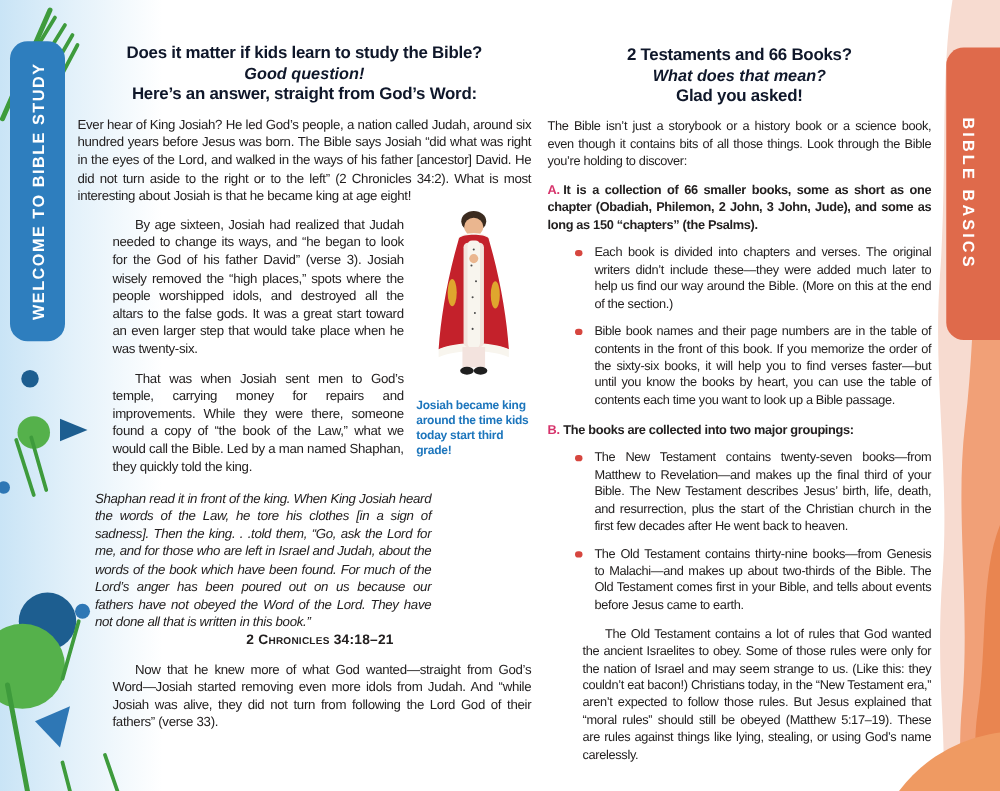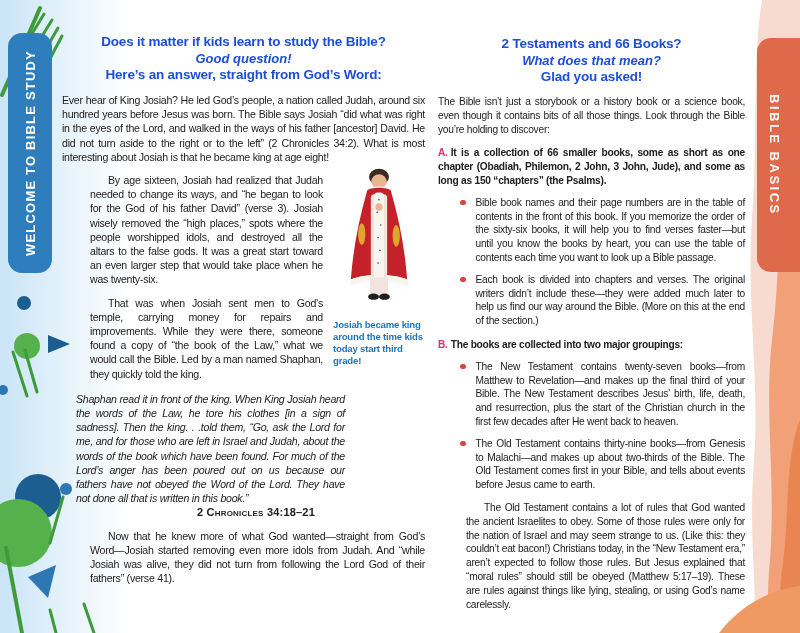--- a/index.html
+++ b/index.html
@@ -36,21 +36,21 @@
   .tab-right .tab-text {
     writing-mode:vertical-rl;
     color:#ffffff; font-weight:bold; font-size:13px; letter-spacing:2.5px;
     white-space:nowrap;
   }
   
   .page-col { position:absolute; }
   .page-left  { left:62px;  top:34px; width:363px; }
   .page-right { left:438px; top:36px; width:307px; }
 
-  .heading { text-align:center; color:#1d4ed8; font-weight:bold; line-height:1.25; }
+  .heading { text-align:center; color:#0f172a; font-weight:bold; line-height:1.25; }
   .heading .h-line1, .heading .h-line3 { font-size:13.5px; letter-spacing:-0.2px; display:block; }
   .heading .h-line2 { font-size:13px; font-style:italic; display:block; }
 
   .body-text { font-size:10.6px; line-height:14.2px; letter-spacing:-0.25px; text-align:justify; }
   .page-right .body-text { font-size:10.2px; line-height:13.8px; }
 
   .para { margin-top:9px; }
   .para.first { }
   .para.indent { text-indent:18px;margin-left:28px; }
 
@@ -176,46 +176,46 @@
       </figure>
 
       <p class="para indent">By age sixteen, Josiah had realized that Judah needed to change its ways, and “he began to look for the God of his father David” (verse 3). Josiah wisely removed the “high places,” spots where the people worshipped idols, and destroyed all the altars to the false gods. It was a great start toward an even larger step that would take place when he was twenty-six.</p>
       <p class="para indent">That was when Josiah sent men to God’s temple, carrying money for repairs and improvements. While they were there, someone found a copy of “the book of the Law,” what we would call the Bible. Led by a man named Shaphan, they quickly told the king.</p>
 
       <div class="quote">
         <span>Shaphan read it in front of the king. When King Josiah heard the words of the Law, he tore his clothes [in a sign of sadness]. Then the king. . .told them, “Go, ask the Lord for me, and for those who are left in Israel and Judah, about the words of the book which have been found. For much of the Lord’s anger has been poured out on us because our fathers have not obeyed the Word of the Lord. They have not done all that is written in this book.”</span>
         <div class="quote-attr">2 Chronicles 34:18–21</div>
       </div>
 
-      <p class="para indent">Now that he knew more of what God wanted—straight from God’s Word—Josiah started removing even more idols from Judah. And “while Josiah was alive, they did not turn from following the Lord God of their fathers” (verse 41).</p>
+      <p class="para indent">Now that he knew more of what God wanted—straight from God’s Word—Josiah started removing even more idols from Judah. And “while Josiah was alive, they did not turn from following the Lord God of their fathers” (verse 33).</p>
     </div>
   </div>
 
   <div class="page-col page-right">
     <div class="heading">
       <span class="h-line1">2 Testaments and 66 Books?</span>
       <span class="h-line2">What does that mean?</span>
       <span class="h-line3">Glad you asked!</span>
     </div>
 
     <div class="body-text">
       <p class="para first">The Bible isn’t just a storybook or a history book or a science book, even though it contains bits of all those things. Look through the Bible you’re holding to discover:</p>
 
       <p class="ab-item">
         <span class="ab-label">A.</span><span>It is a collection of 66 smaller books, some as short as one chapter (Obadiah, Philemon, 2 John, 3 John, Jude), and some as long as 150 “chapters” (the Psalms).</span>
       </p>
 
       <div class="bullet-list">
         <div class="bullet-item">
           <span class="bullet-dot"></span>
+          <span class="bullet-text">Each book is divided into chapters and verses. The original writers didn’t include these—they were added much later to help us find our way around the Bible. (More on this at the end of the section.)</span>
+        </div>
+        <div class="bullet-item">
+          <span class="bullet-dot"></span>
           <span class="bullet-text">Bible book names and their page numbers are in the table of contents in the front of this book. If you memorize the order of the sixty-six books, it will help you to find verses faster—but until you know the books by heart, you can use the table of contents each time you want to look up a Bible passage.</span>
-        </div>
-        <div class="bullet-item">
-          <span class="bullet-dot"></span>
-          <span class="bullet-text">Each book is divided into chapters and verses. The original writers didn’t include these—they were added much later to help us find our way around the Bible. (More on this at the end of the section.)</span>
         </div>
       </div>
 
       <p class="ab-item">
         <span class="ab-label">B.</span><span>The books are collected into two major groupings:</span>
       </p>
 
       <div class="bullet-list">
         <div class="bullet-item">
           <span class="bullet-dot"></span>

